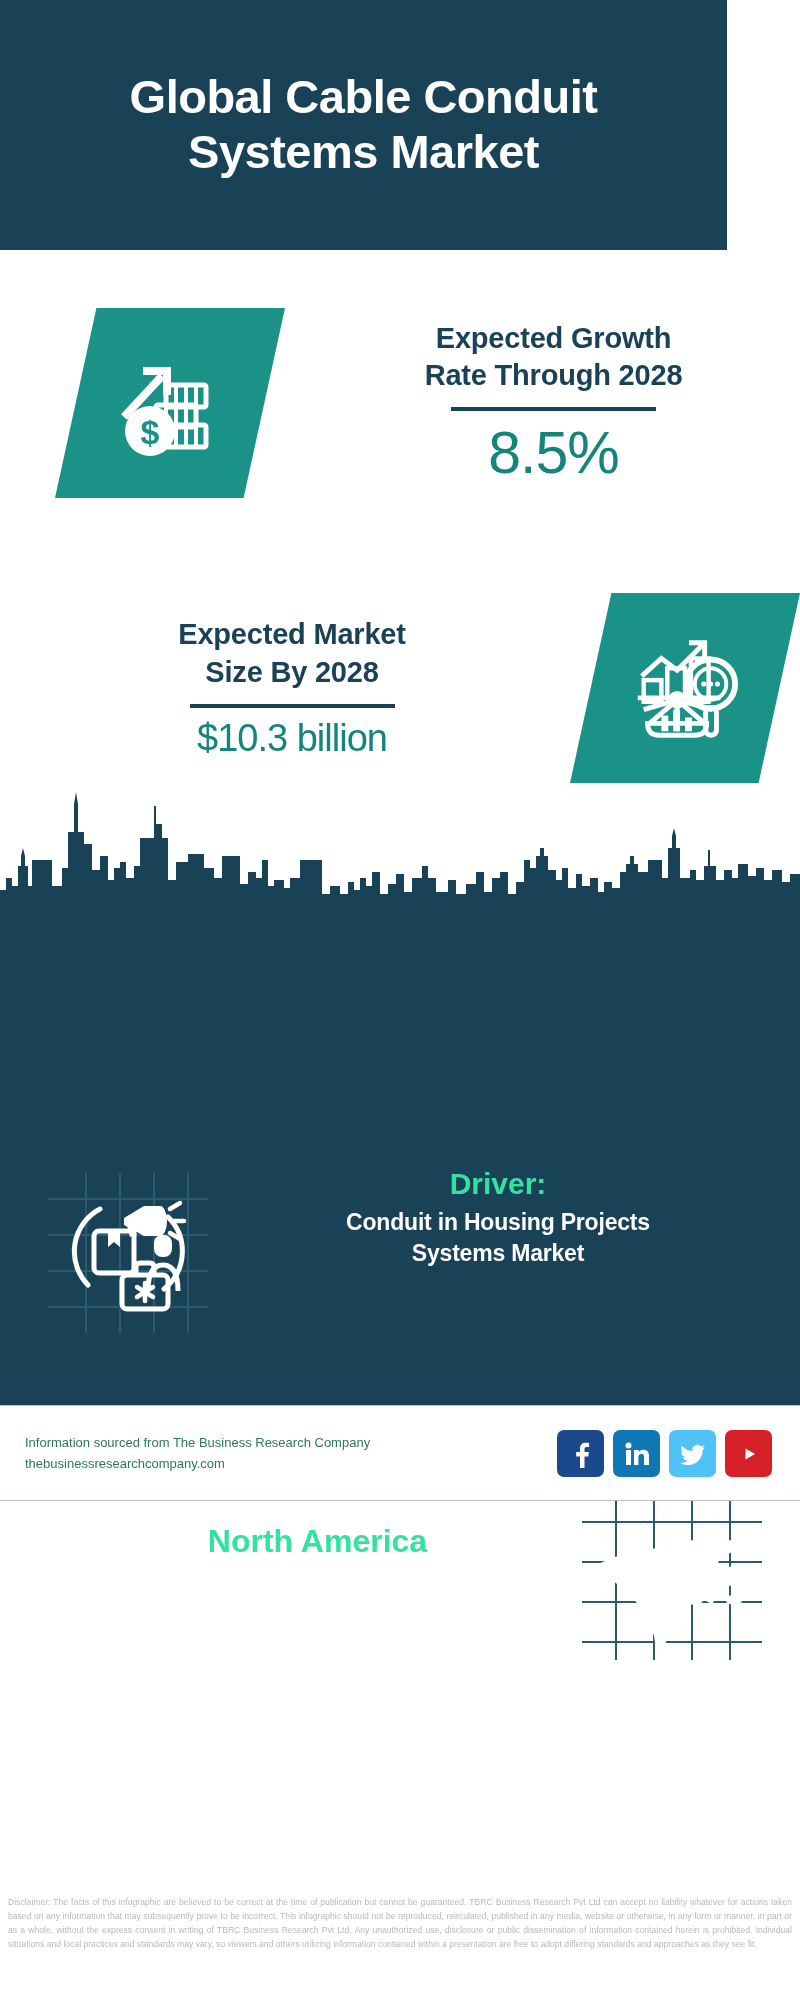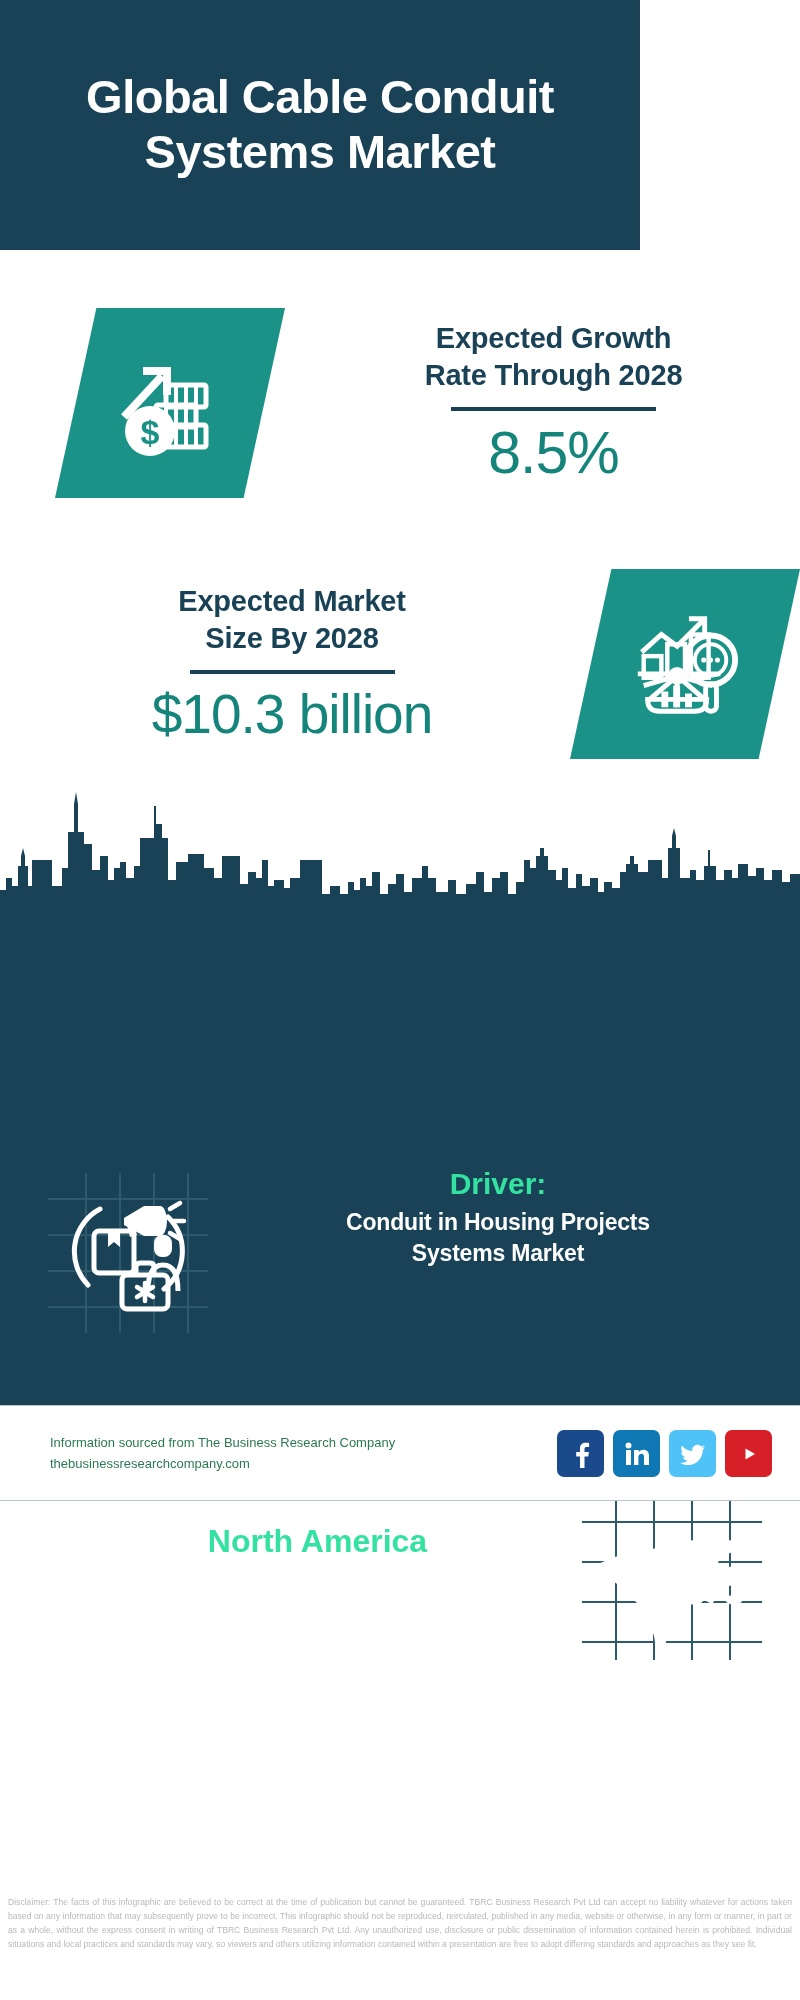--- a/index.html
+++ b/index.html
@@ -6,41 +6,41 @@
   html,body { width:800px; height:2000px; }
   body {
     font-family:"Liberation Sans", sans-serif;
     background:#ffffff;
     overflow:hidden;
   }
   .page { position:relative; width:800px; height:2000px; background:#fff; }
 
   
   .header {
-    position:absolute; left:0; top:0; width:640px; height:250px;
+    position:absolute; left:0; top:0; width:727px; height:250px;
     background:#1a4256;
     display:flex; align-items:center; justify-content:center;
   }
   .header-title {
     color:#ffffff;
     font-size:47px;
     font-weight:bold;
     line-height:1.17;
     text-align:center;
     letter-spacing:-0.5px;
     width:640px;
   }
 
   
   .stat-row {
     position:absolute; left:0; width:800px;
     display:flex; align-items:center;
   }
   .stat-row.r1 { top:258px; height:290px; }
-  .stat-row.r2 { top:524px; height:280px; }
+  .stat-row.r2 { top:548px; height:280px; }
 
   .para {
     width:230px; height:190px;
     background:#1b9287;
     display:flex; align-items:center; justify-content:center;
     flex:0 0 auto;
   }
   .para.left { margin-left:55px; clip-path:polygon(18% 0, 100% 0, 82% 100%, 0 100%); }
   .para.right { margin-left:16px; clip-path:polygon(18% 0, 100% 0, 82% 100%, 0 100%); }
 
@@ -53,21 +53,21 @@
     line-height:1.28; letter-spacing:-0.2px;
   }
   .stat-rule {
     width:205px; height:4px; background:#1a4256;
     margin:13px auto 10px auto;
   }
   .stat-value {
     color:#15857c; font-size:59px; font-weight:normal;
     line-height:1.1; letter-spacing:-1px;
   }
-  .stat-value.big { font-size:55px; }
+  .stat-value.big { font-size:38px; }
   .skyline {
     position:absolute; left:0; top:782px; width:800px; height:130px;
     display:block;
   }
   .dark-body {
     position:absolute; left:0; top:900px; width:800px; height:500px;
     background:#1a4256;
   }
 
   
@@ -109,21 +109,21 @@
     color:#ffffff; font-size:30px; font-weight:normal; line-height:1.28;
   }
   .region-map-wrap {
     width:180px; height:160px; margin-right:38px; position:relative; flex:0 0 auto;
   }
   .source-bar {
     position:absolute; left:0; top:1405px; width:800px; height:95px;
     display:flex; align-items:center; background:#ffffff;
   }
   .source-text {
-    margin-left:50px; color:#2c7a52; font-size:13px; line-height:1.55;
+    margin-left:25px; color:#2c7a52; font-size:13px; line-height:1.55;
     flex:1 1 auto;
   }
   .social-row { display:flex; gap:9px; margin-right:28px; }
   .social {
     width:47px; height:47px; border-radius:7px;
     display:flex; align-items:center; justify-content:center;
   }
   .s-fb { background:#1b4a8c; }
   .s-li { background:#1077b5; }
   .s-tw { background:#4fc3f7; }

